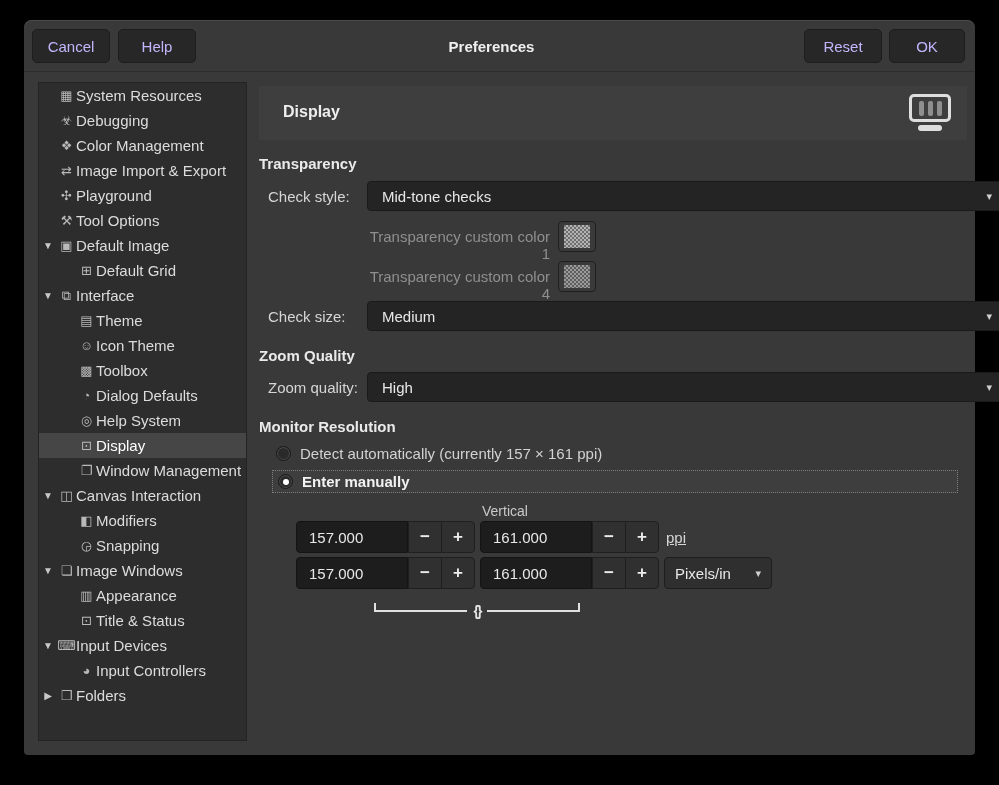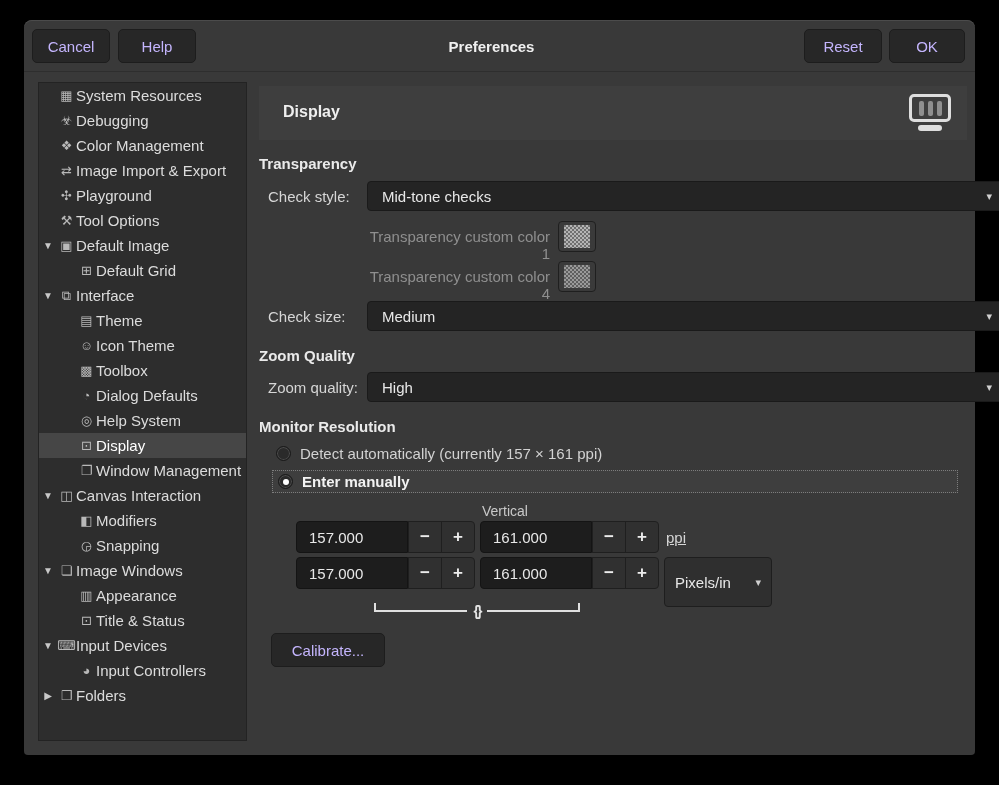--- a/index.html
+++ b/index.html
@@ -70,21 +70,21 @@
                 font-weight:bold; }
   .col-label { position:absolute; color:#c9c9c9; font-size:14px; }
   .spin-entry { position:absolute; width:112px; height:32px; background:#1d1d1d;
                 border:1px solid #141414; border-radius:4px 0 0 4px; color:#e8e8e8;
                 font-size:15px; padding:0 0 0 12px; outline:none;
                 font-family:"Liberation Sans","DejaVu Sans",sans-serif; }
   .spin-btn { position:absolute; width:34px; height:32px; background:#303030;
               border:1px solid #1f1f1f; color:#ececec; font-size:17px; font-weight:bold;
               display:flex; align-items:center; justify-content:center; }
   .spin-btn.plus { border-radius:0 4px 4px 0; }
-  .unit-dd { position:absolute; left:640px; width:108px; height:50px; background:#2f2f2f;
+  .unit-dd { position:absolute; left:640px; width:108px; height:32px; background:#2f2f2f;
              border:1px solid #1e1e1e; border-radius:4px; display:flex; align-items:center;
              color:#e8e8e8; font-size:15px; padding:0 10px; }
   .chain { position:absolute; left:350px; top:576px; width:206px; height:16px;
            display:flex; align-items:flex-end; }
   .chain .tick { width:2px; height:9px; background:#e0e0e0; }
   .chain .line { flex:1; height:2px; background:#e0e0e0; margin-bottom:0; }
   .chain .glyph { color:#e6e6e6; font-weight:bold; font-size:14px; line-height:10px;
                   margin:0 7px; letter-spacing:-2px; transform:translateY(4px); }
   .btn-calibrate { left:247px; top:613px; width:114px; }
 </style>
@@ -309,15 +309,14 @@
   </div>
 
   <div class="chain">
     <div class="tick"></div>
     <div class="line"></div>
     <div class="glyph">{}</div>
     <div class="line"></div>
     <div class="tick"></div>
   </div>
 
-  <div class="btn btn-calibrate">Calibrate...</div>
 
 </div>
 
 </body></html>

